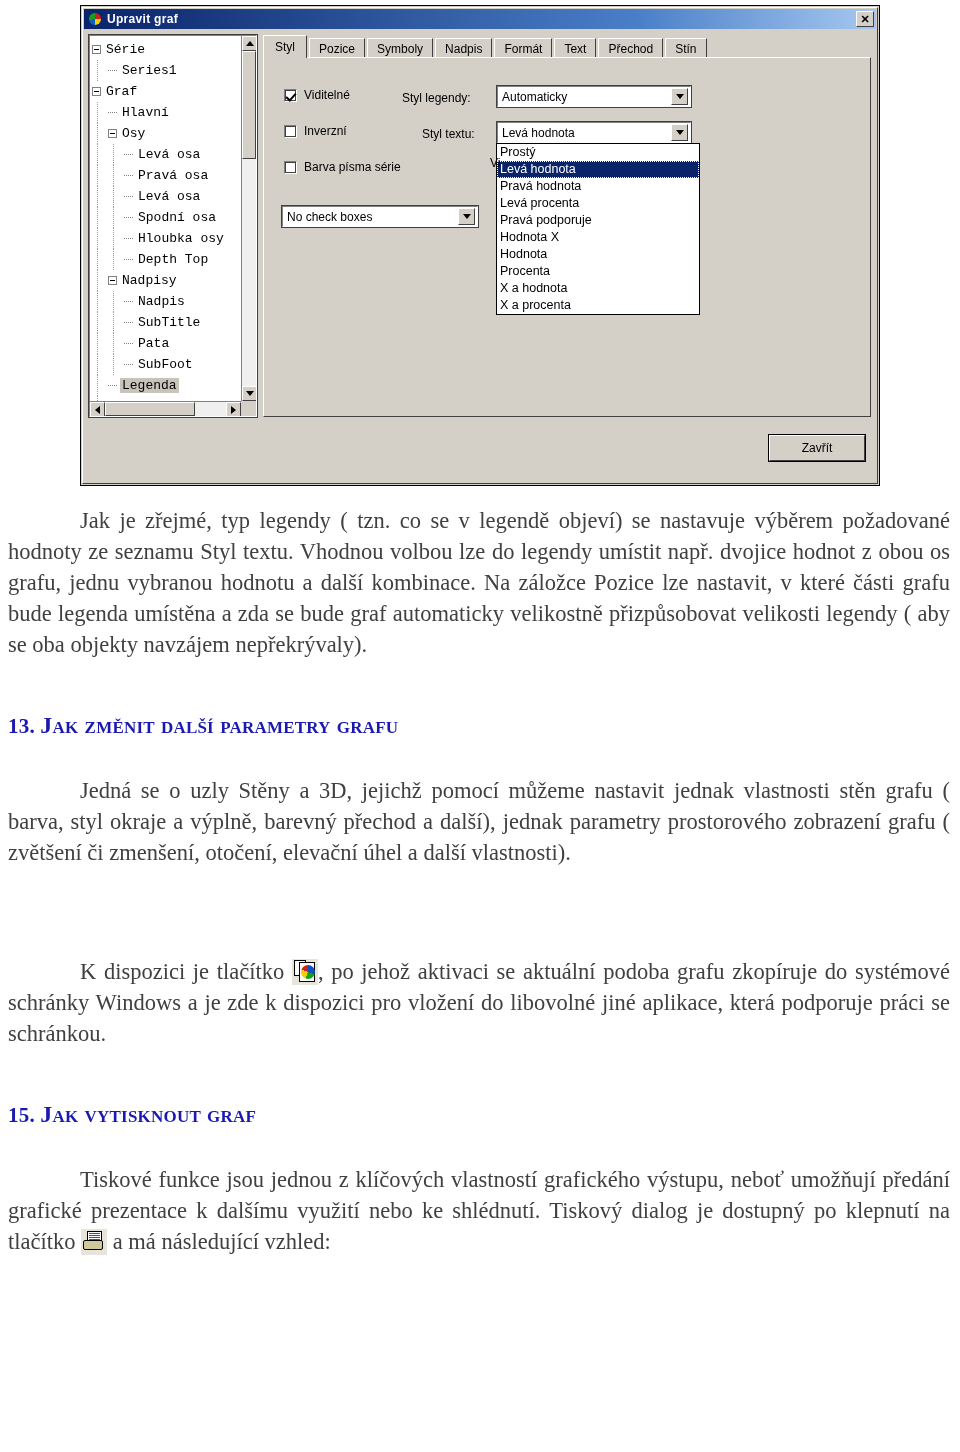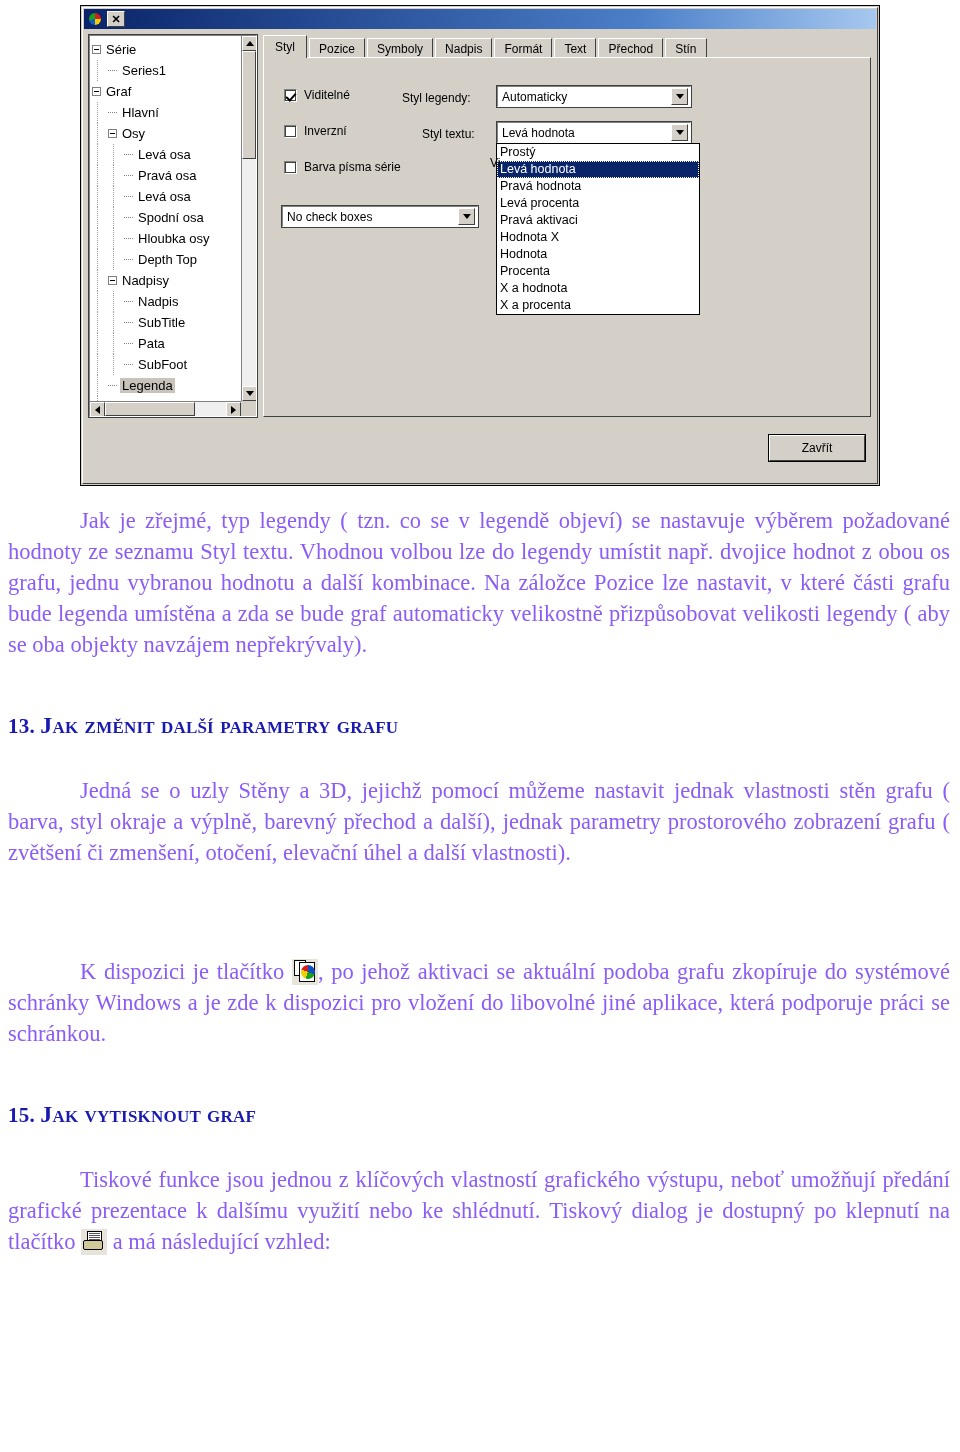--- a/index.html
+++ b/index.html
@@ -76,21 +76,21 @@
     position:absolute; left:0; top:0; right:15px; bottom:15px;
     overflow:hidden; background:#fff;
     padding: 3px 0 0 2px;
   }
   .tree-row {
     height:21px; display:flex; align-items:center;
     font-family:"Liberation Sans", sans-serif;
     font-size:13px; color:#000; white-space:nowrap;
     position:relative;
   }
-  .tree-row .lbl { padding:0 2px; }
+  .tree-row .lbl { padding:0 2px;font-family:Liberation Mono, monospace; }
   .tree-row.sel .lbl { background:#c8c4bc; }
   .tw-box {
     width:9px; height:9px; border:1px solid #808080; background:#fff;
     position:relative; flex:0 0 auto; margin-right:3px;
   }
   .tw-box:before {
     content:""; position:absolute; left:1px; top:3px; width:5px; height:1px; background:#000;
   }
   .tw-dash {
     width:9px; flex:0 0 auto; margin-right:3px; height:1px;
@@ -241,21 +241,21 @@
 
   
   .doc { position:absolute; left:0; top:505px; width:960px; }
   p.body {
     margin:0 4px 0 0;
     padding:0 6px 0 8px;
     font-family:"Liberation Serif", serif;
     font-size:22.5px;
     line-height:31px;
     text-align:justify;
-    color:#8b5cf6;
+    color:#404040;
     text-indent:72px;
   }
   h2.heading {
     margin:0; padding:0 0 0 8px;
     font-family:"Liberation Serif", serif;
     color:#1a1ab0; font-weight:bold;
     font-size:21px;
     letter-spacing:0.2px;
   }
   h2.heading .num { font-size:21px; }
@@ -298,20 +298,21 @@
 </head>
 <body>
 
 <div class="dialog">
   <div class="dlg-inner"></div>
 
   <div class="titlebar">
     <span class="title-icon">
         <span class="pie"></span>
       </span>
+    <span class="title-text">Upravit graf</span>
     <span class="close-btn">✕</span>
   </div>
 
   <div class="dlg-body">
 
     <div class="tree-panel">
       <div class="tree-scroll-area">
 
         <div class="tree-row">
           <span class="tw-box"></span>
@@ -517,21 +518,21 @@
             </span>
         </div>
 
         <div class="ghost-text" style="left:226px; top:98px;">Vi</div>
 
         <div class="droplist" style="left:232px; top:85px; width:204px;">
           <div class="dl-item">Prostý</div>
           <div class="dl-item sel">Levá hodnota</div>
           <div class="dl-item">Pravá hodnota</div>
           <div class="dl-item">Levá procenta</div>
-          <div class="dl-item">Pravá aktivaci</div>
+          <div class="dl-item">Pravá podporuje</div>
           <div class="dl-item">Hodnota X</div>
           <div class="dl-item">Hodnota</div>
           <div class="dl-item">Procenta</div>
           <div class="dl-item">X a hodnota</div>
           <div class="dl-item">X a procenta</div>
         </div>
 
         <div class="combo" style="left:18px; top:148px; width:196px;">
           <span class="ctext">No check boxes</span>
           <span class="cbtn">

